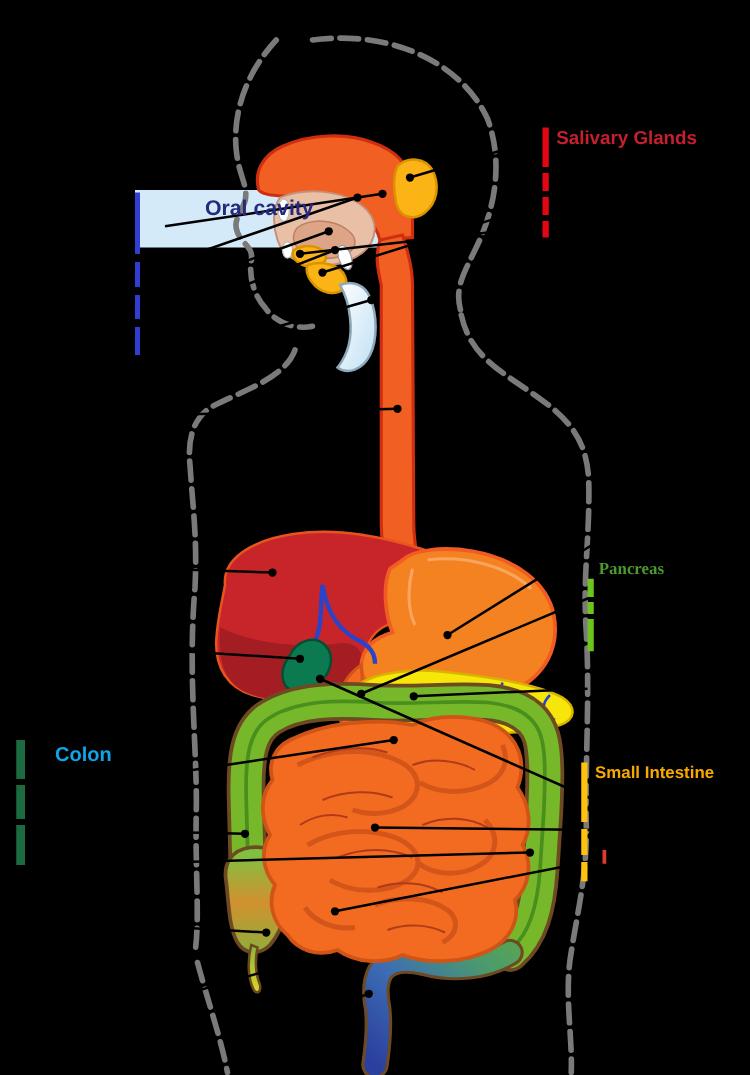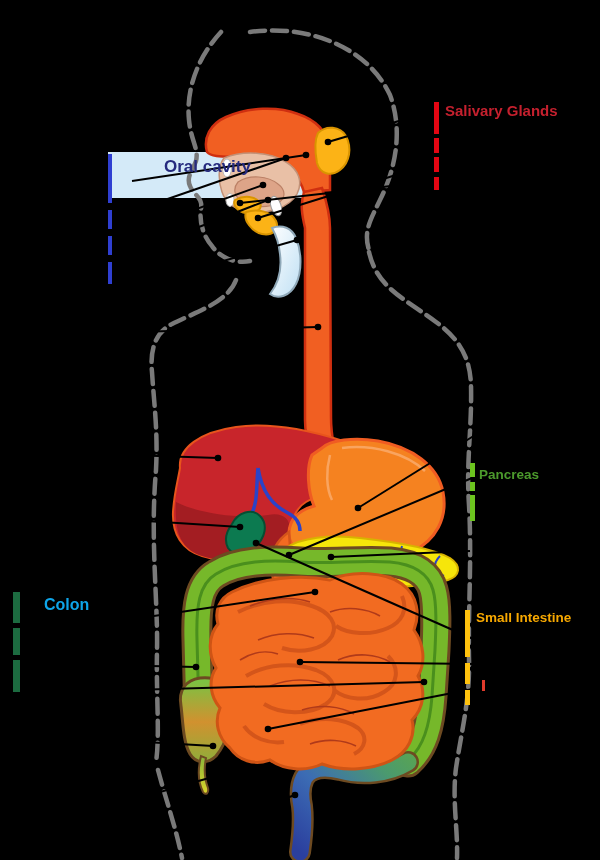--- a/index.html
+++ b/index.html
@@ -182,21 +182,21 @@
 <div class="lbl hid" style="left:122px;top:206px;">Teeth</div>
 <div class="lbl hid" style="left:122px;top:228px;">Tongue</div>
 <div class="lbl hid" style="left:122px;top:250px;">Uvula</div>
 <div class="lbl hid" style="left:95px;top:290px;">Pharynx</div>
 <div class="lbl hid" style="left:88px;top:326px;">Ascending</div>
 <div class="lbl hid" style="left:60px;top:446px;">Liver</div>
 <div class="lbl hid" style="left:60px;top:509px;">Gallbladder</div>
 <div class="lbl hid" style="left:484px;top:425px;">Stomach</div>
 
 <div class="bar bar-pancreas"></div>
-<div class="lbl t-pancreas" style="left:479px;top:468px;">Pancreas</div>
+<div class="lbl t-pancreas" style="left:479px;top:448px;font-family:Liberation Serif, serif;">Pancreas</div>
 <div class="lbl hid" style="left:479px;top:494px;">Pancreatic duct</div>
 
 <div class="bar bar-si"></div>
 <div class="redtick"></div>
 <div class="lbl t-si" style="left:476px;top:611px;">Small Intestine</div>
 <div class="lbl hid" style="left:487px;top:636px;">Duodenum</div>
 <div class="lbl hid" style="left:487px;top:660px;">Jejunum</div>
 <div class="lbl hid" style="left:487px;top:683px;">Ileum</div>
 
 <div class="bar bar-colon"></div>

